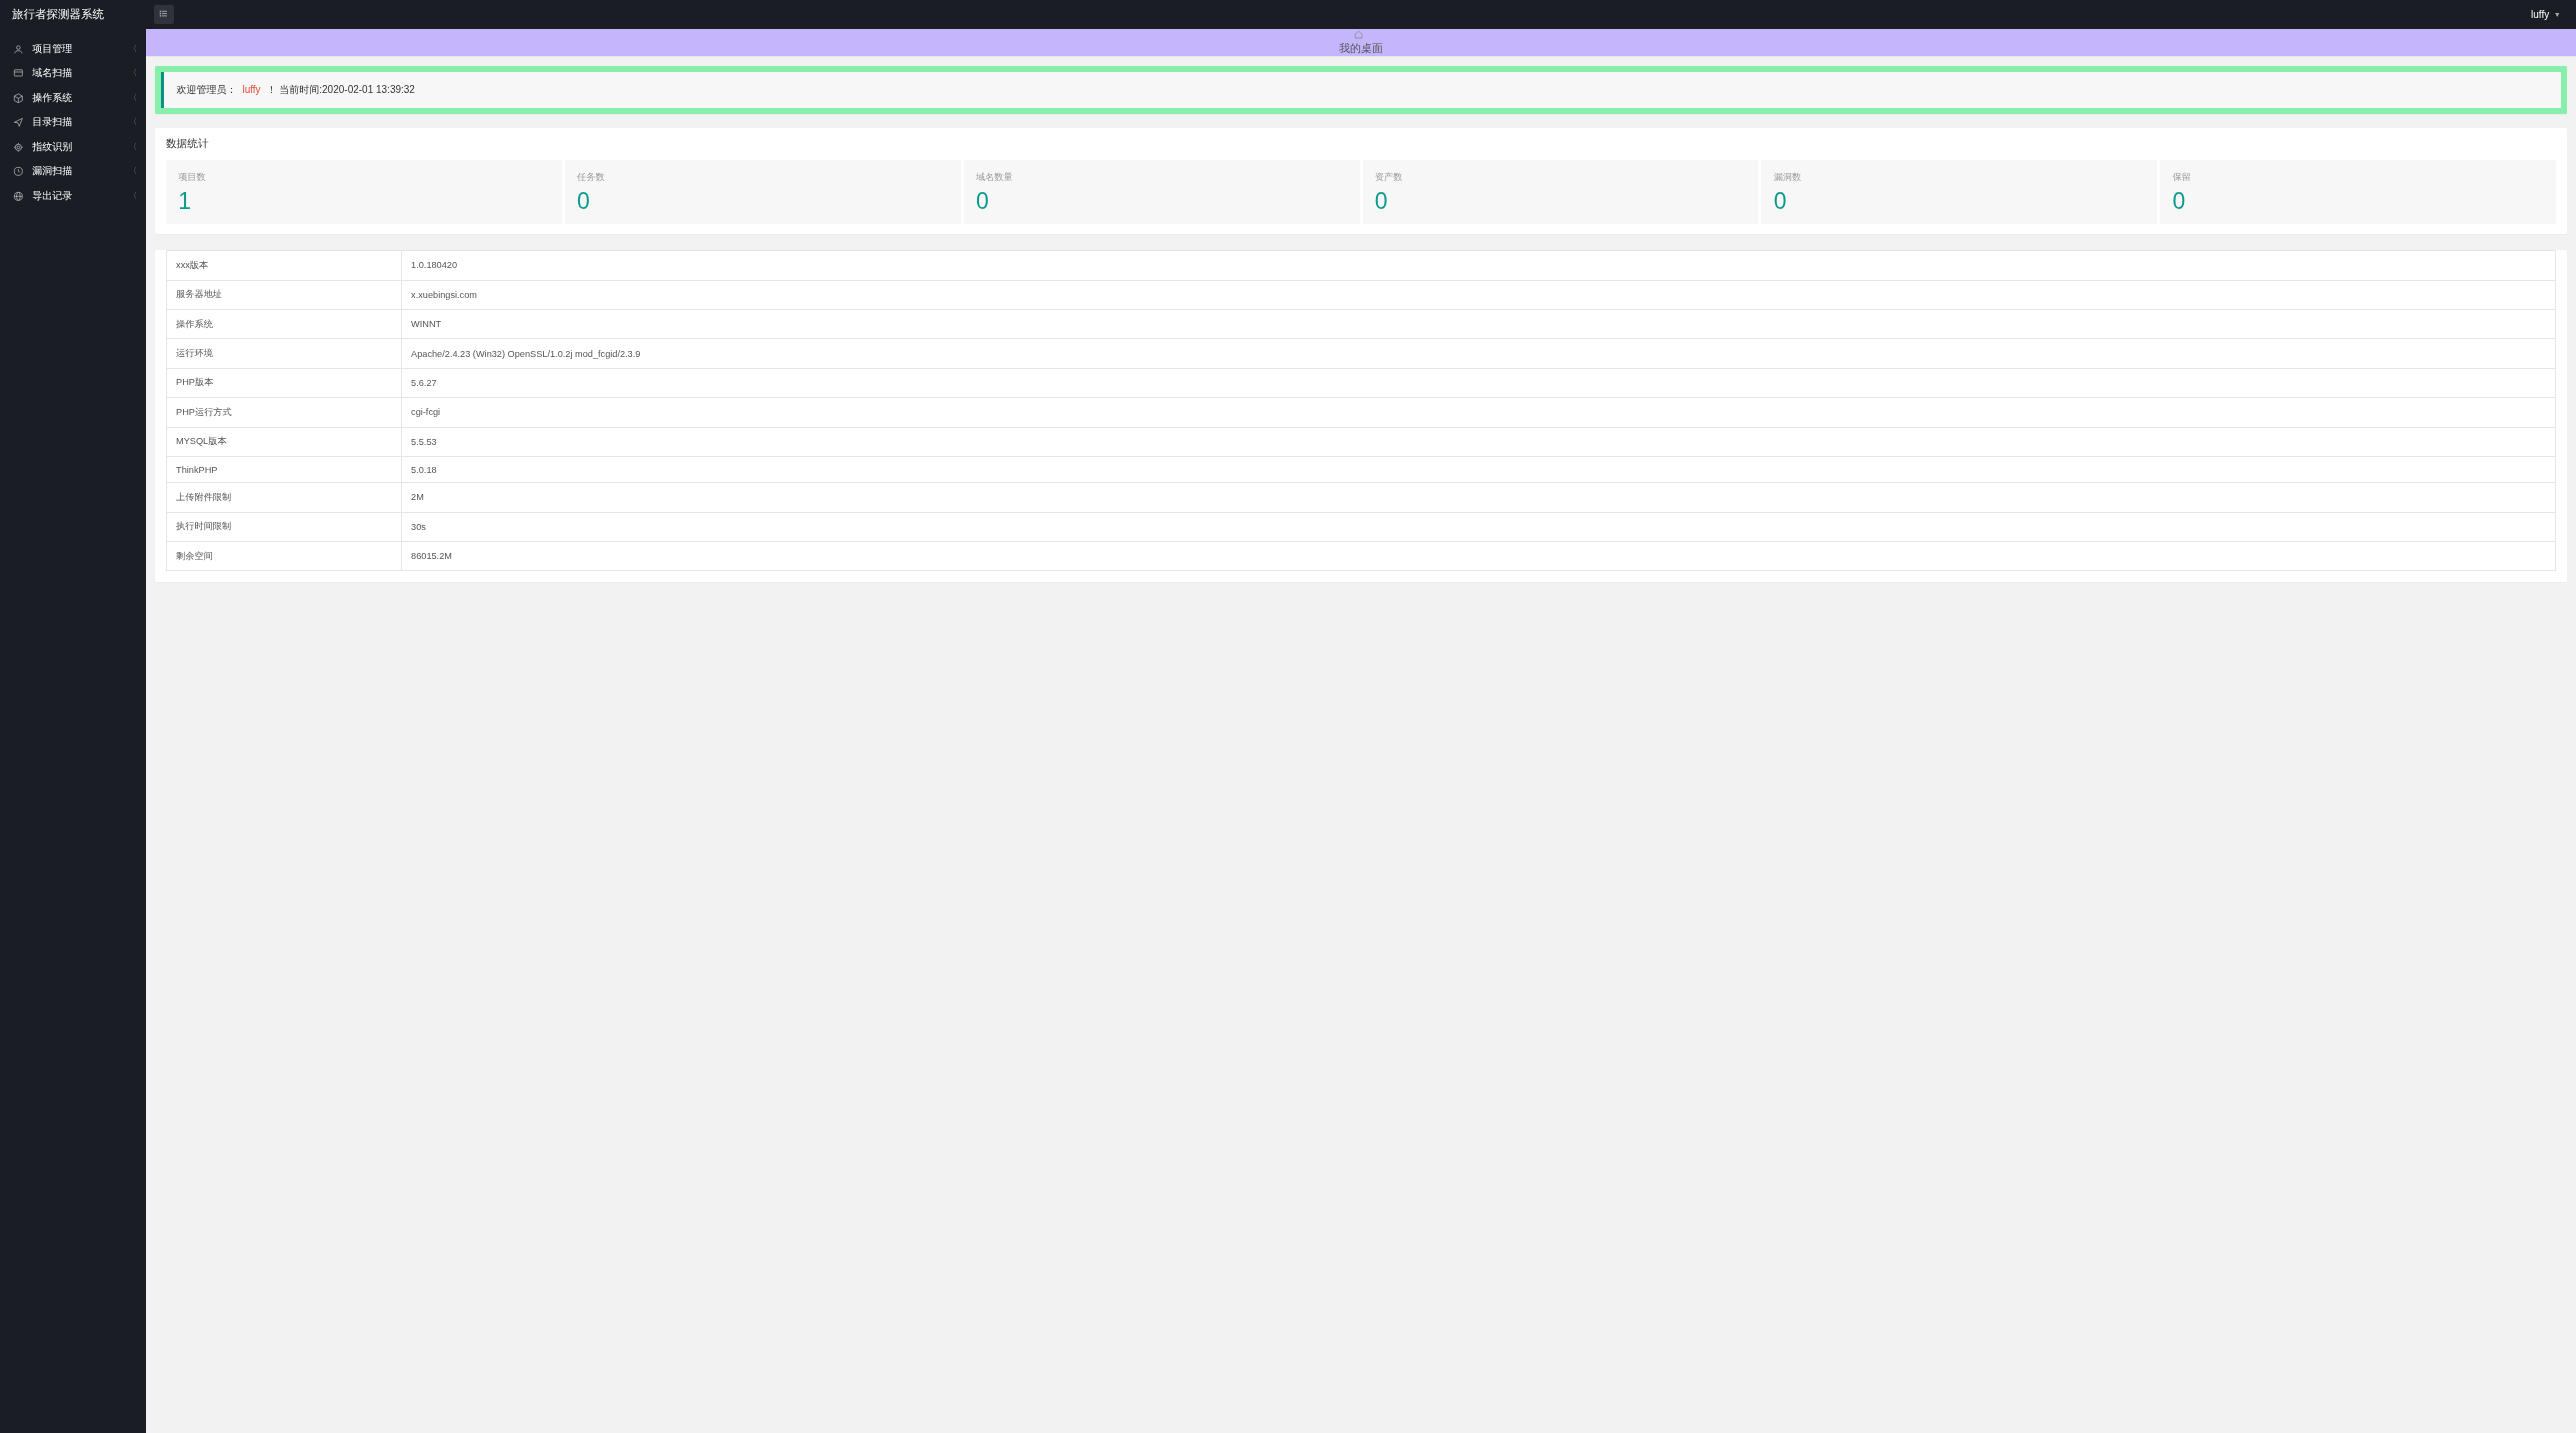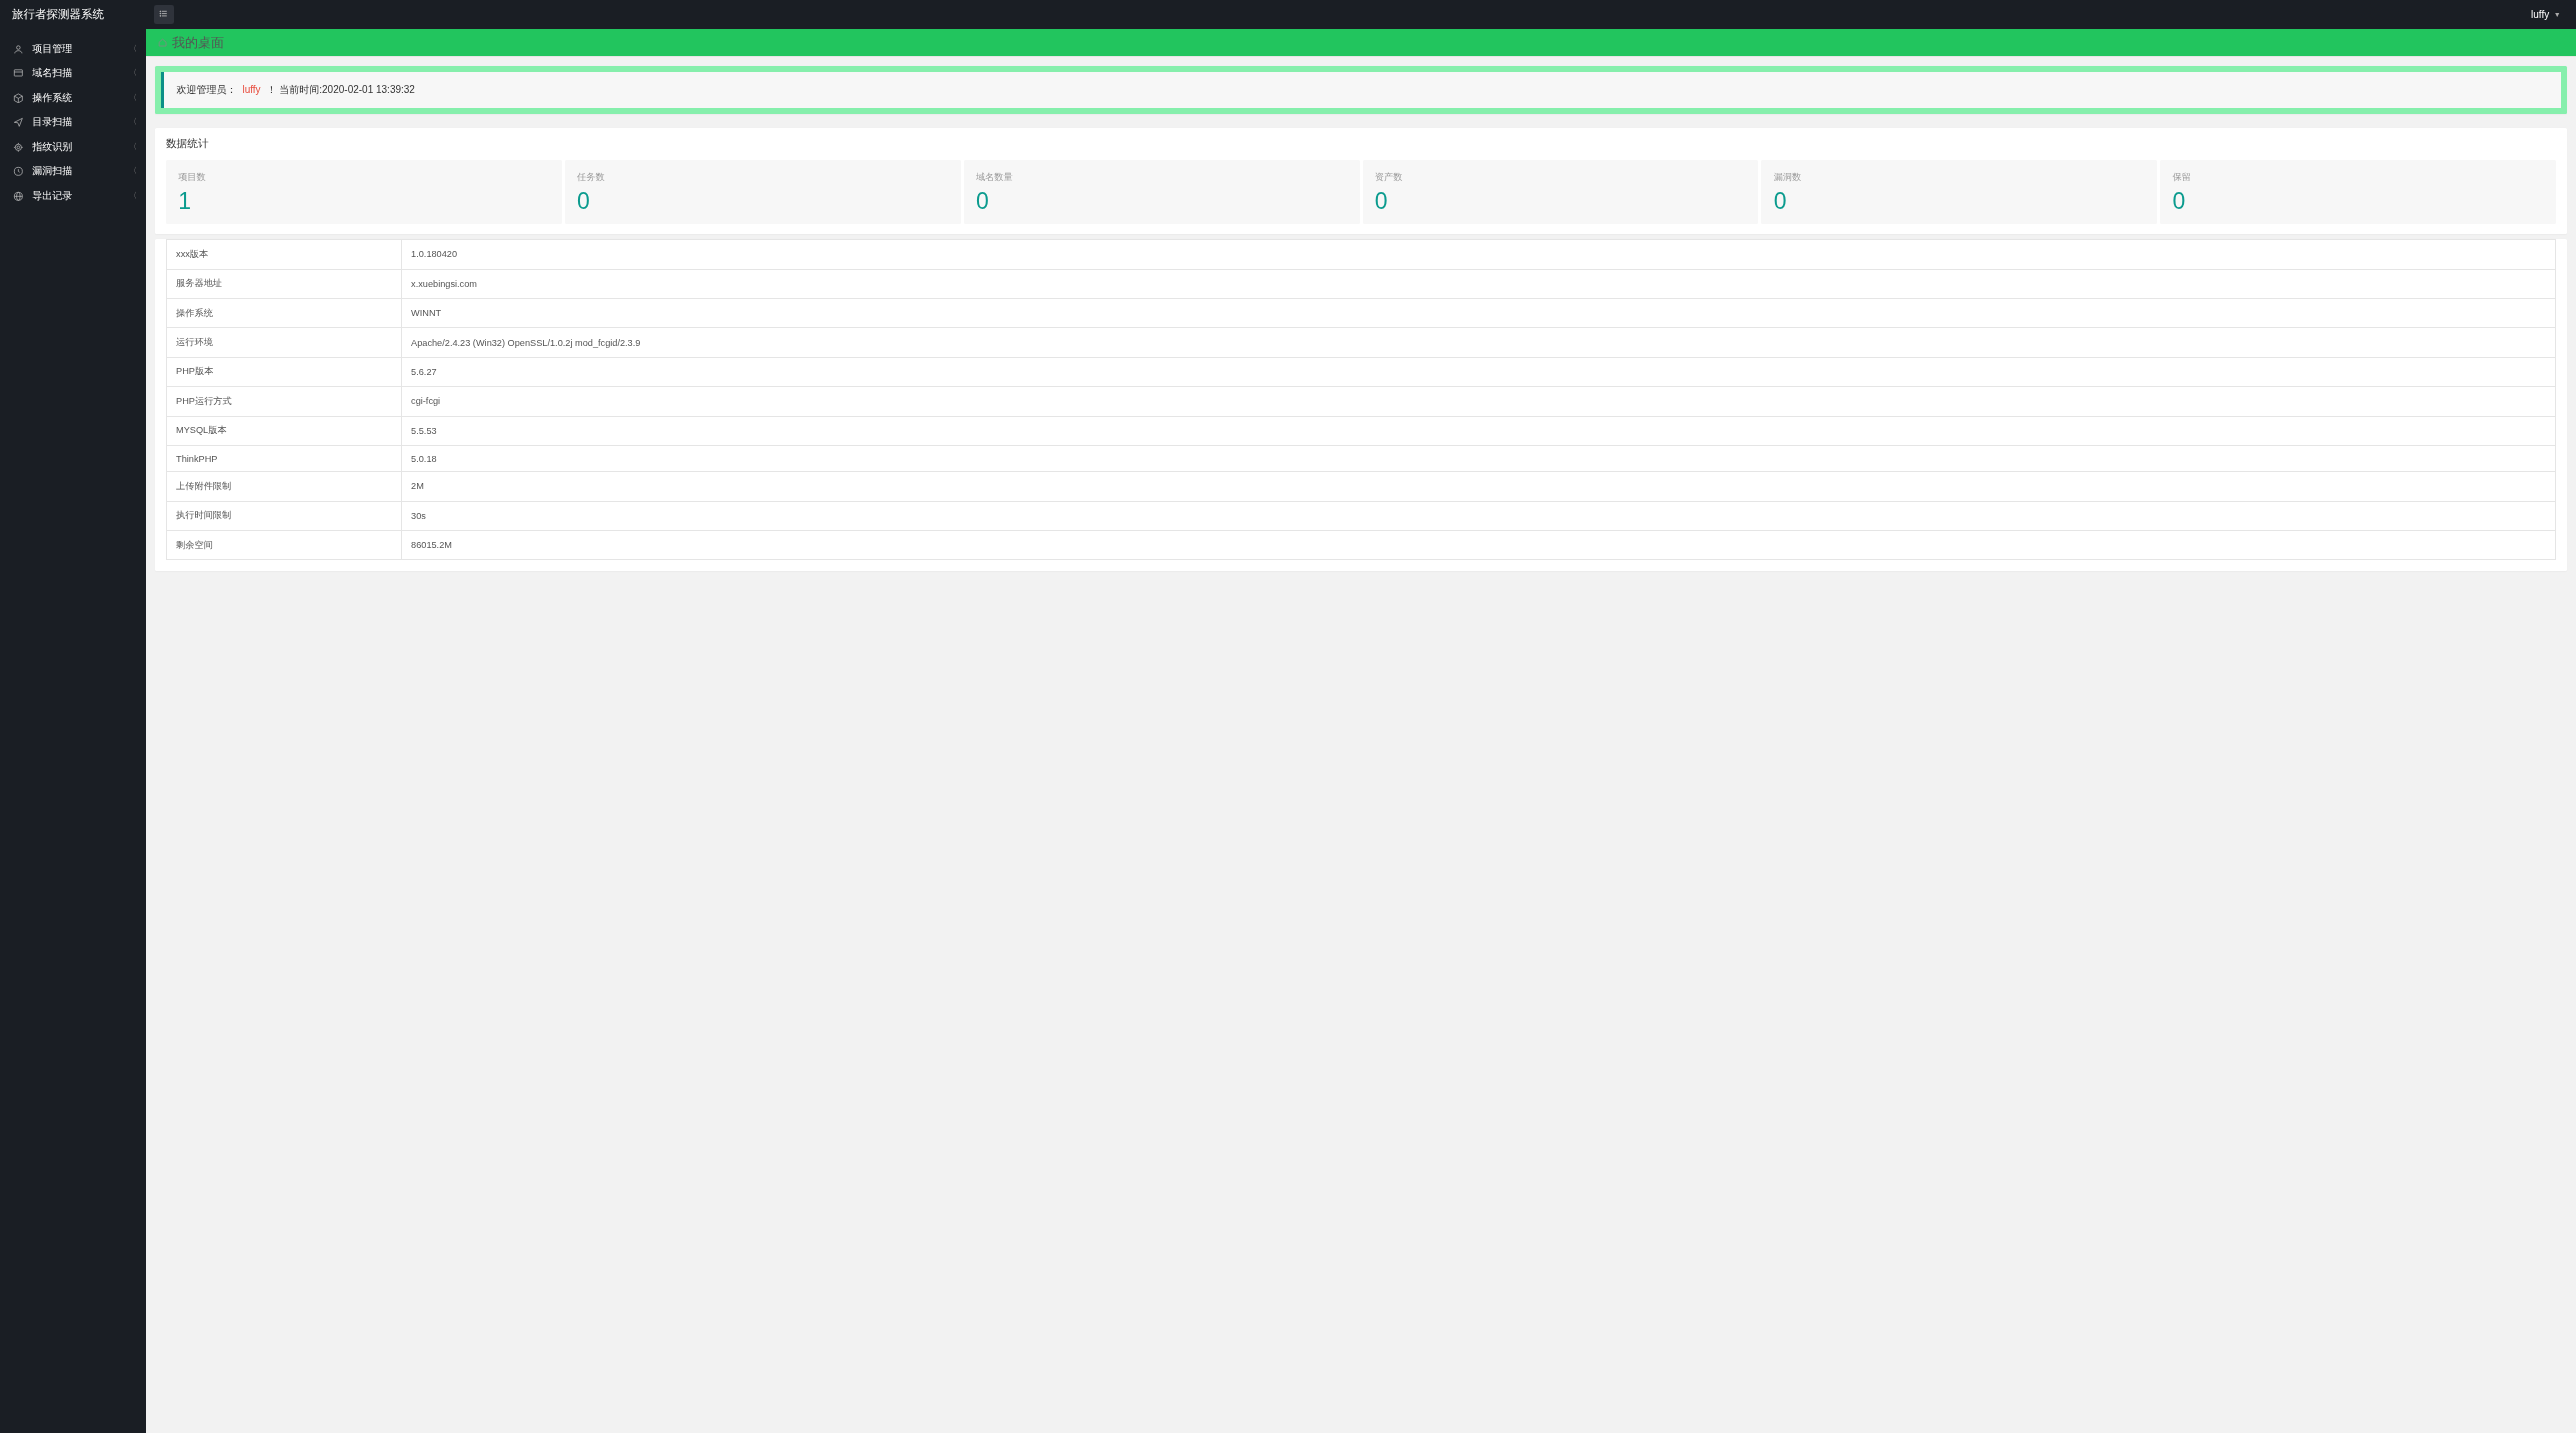--- a/index.html
+++ b/index.html
@@ -94,27 +94,28 @@
       cursor: pointer;
       font-size: 10px;
     }
     .user-menu .caret {
       margin-left: 4.6px;
       font-size: 7px;
       color: #aaa;
     }
     .breadcrumb {
       height: 28px;
-      background: #22c55e;
+      background: #c4b5fd;
       display: flex;
       align-items: center;
       padding: 0 12.3px;
       border-bottom: 0.8px solid #e5e5e5;
-      font-size: 13px;
+      font-size: 11px;
       color: #555;
+      flex-direction: column;
     }
     .breadcrumb .home-icon {
       margin-right: 4.6px;
     }
     .content {
       padding: 9.2px;
     }
     .welcome-banner {
       background: #f7f7f7;
       border-left: 3.1px solid #0b8f87;
@@ -137,21 +138,21 @@
       background: #f7f7f7;
       border-left: 3.1px solid #0b8f87;
       padding: 10.7px 12.3px;
     }
     .welcome-inner .username {
       color: #e84c3d;
       margin: 0 3.1px;
     }
     .panel {
       background: #fff;
-      margin-bottom: 5px;
+      margin-bottom: 16px;
       border-radius: 1.5px;
       box-shadow: 0 0.8px 1.5px rgba(0,0,0,0.03);
     }
     .panel-header {
       padding: 9.2px 10.7px;
       font-size: 10.7px;
       color: #333;
       font-weight: 500;
     }
     .panel-body {

